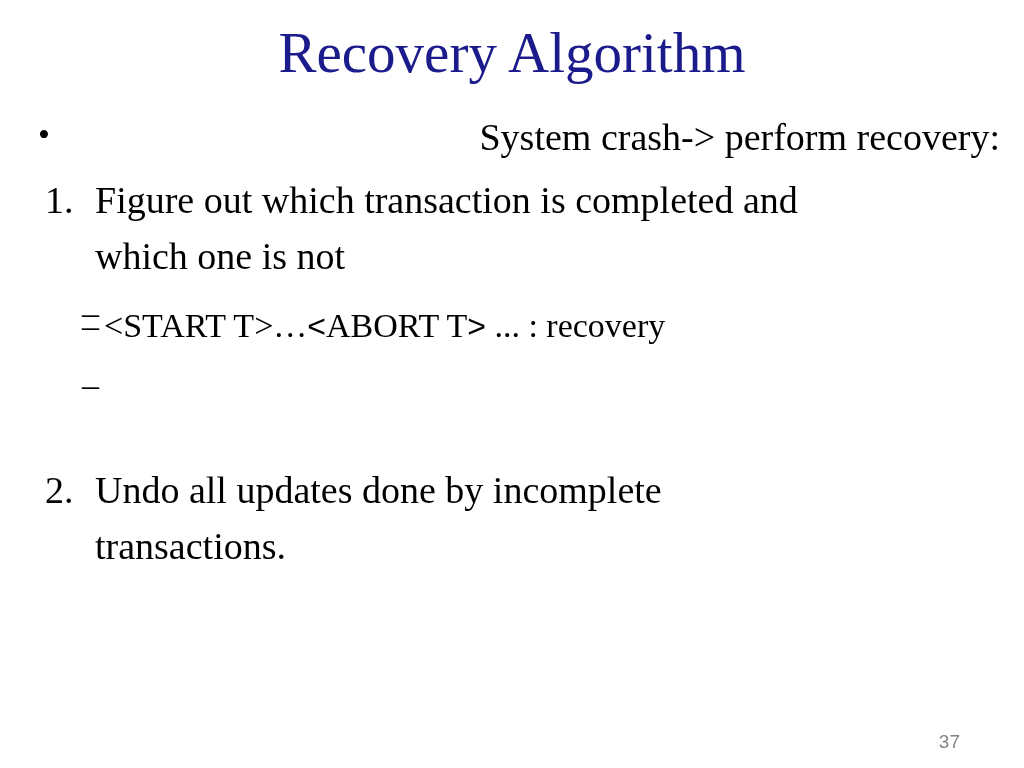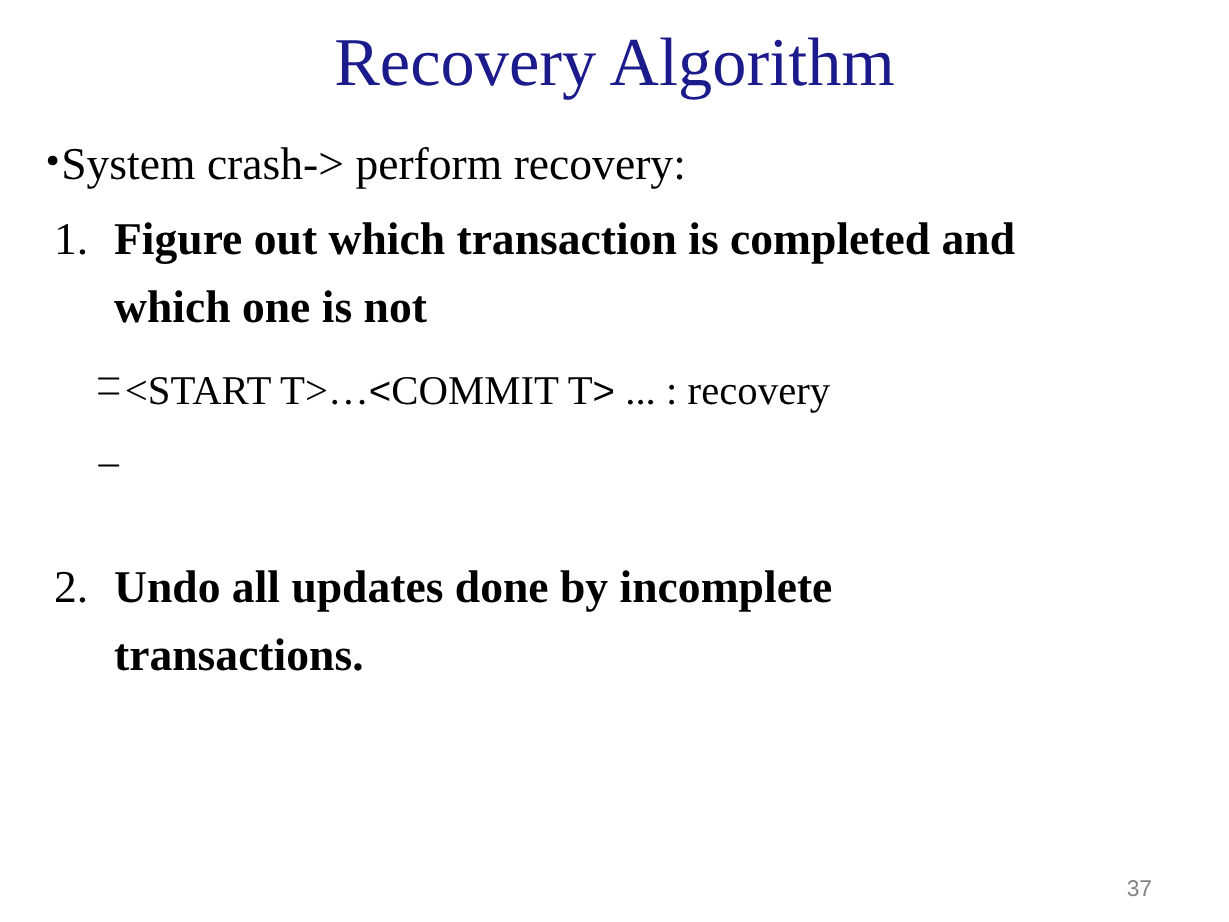--- a/index.html
+++ b/index.html
@@ -37,41 +37,41 @@
     line-height: 50px;
   }
   .bullet-marker {
     position: absolute;
     left: 38px;
     top: -2px;
     font-size: 34px;
   }
   .bullet-text {
     display: block;
-    margin-left: 51px;
+    margin-left: 75px;
+    text-align: right;
   }
   .num-item {
     position: absolute;
     left: 0;
     width: 1010px;
     font-size: 38px;
     line-height: 56px;
   }
   .num-item-1 { top: 172px; }
   .num-item-2 { top: 462px; }
   .num-marker {
     position: absolute;
     left: 45px;
     top: 0;
   }
   .num-text {
     display: block;
     margin-left: 95px;
     white-space: pre-line;
-    font-weight: bold;
   }
   .sub-list {
     position: absolute;
     top: 290px;
     left: 0;
     width: 1010px;
   }
   .sub-item {
     position: relative;
     font-size: 34px;
@@ -119,21 +119,21 @@
     <span class="num-text">Figure out which transaction is completed and
 which one is not</span>
   </div>
 
   <div class="sub-list" id="sub-list">
       <div class="sub-item">
         <span class="sub-marker">–</span>
       </div>
       <div class="sub-item">
         <span class="sub-marker">–</span>
-        <span class="sub-text"><span class="seg">&lt;START T&gt;…</span><span class="seg seg-sans">&lt;</span><span class="seg">COMMIT T</span><span class="seg seg-sans">&gt;</span><span class="seg"> ... : recovery</span></span>
+        <span class="sub-text"><span class="seg">&lt;START T&gt;…</span><span class="seg seg-sans">&lt;</span><span class="seg">ABORT T</span><span class="seg seg-sans">&gt;</span><span class="seg"> ... : recovery</span></span>
       </div>
       <div class="sub-item">
         <span class="sub-marker">–</span>
       </div>
     </div>
 
   <div class="num-item num-item-2">
     <span class="num-marker">2.</span>
     <span class="num-text">Undo all updates done by incomplete
 transactions.</span>

